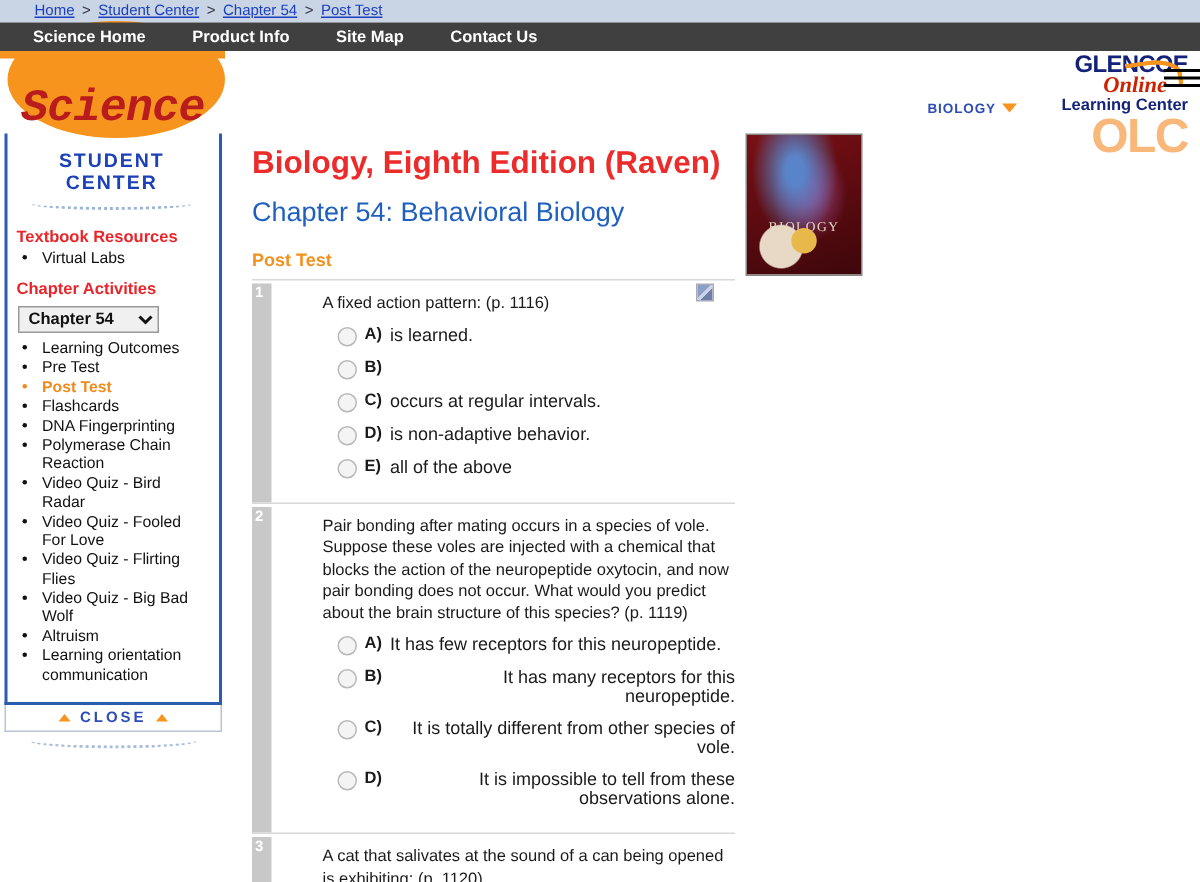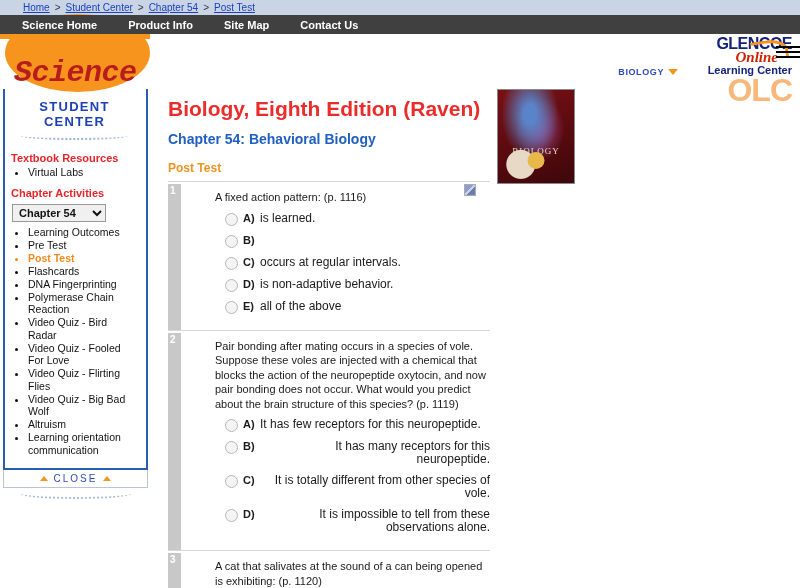--- a/index.html
+++ b/index.html
@@ -268,21 +268,21 @@
     border-top: none;
     background: #ffffff;
     height: 17px;
     display: flex;
     align-items: center;
     justify-content: center;
     gap: 6px;
   }
   .close-bar .ctxt {
     font-size: 10px;
-    font-weight: normal;
+    font-weight: bold;
     letter-spacing: 2px;
     color: #2b4db5;
     cursor: pointer;
   }
   .tri-up {
     width: 0; height: 0;
     border-left: 4px solid transparent;
     border-right: 4px solid transparent;
     border-bottom: 5px solid #f7941e;
   }
@@ -337,22 +337,22 @@
   }
 
   h1.book-title {
     color: #ec2b2b;
     font-size: 21px;
     font-weight: bold;
     margin: 0 0 10px 0;
   }
   h2.chapter-title {
     color: #1f5fbf;
-    font-size: 14px;
-    font-weight: bold;
+    font-size: 18px;
+    font-weight: normal;
     margin: 0 0 14px 0;
   }
   h3.activity-title {
     color: #f0921f;
     font-size: 12px;
     font-weight: bold;
     margin: 0 0 6px 0;
   }
 
   .quiz {

